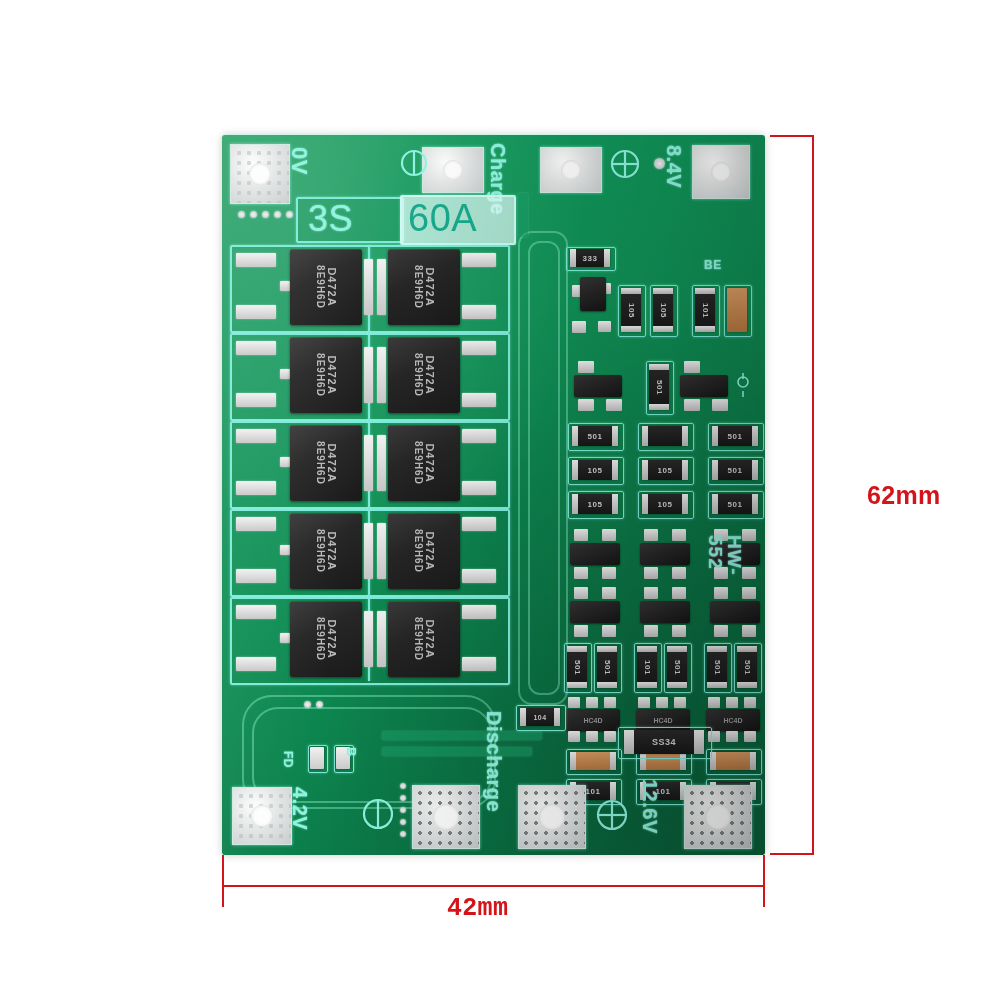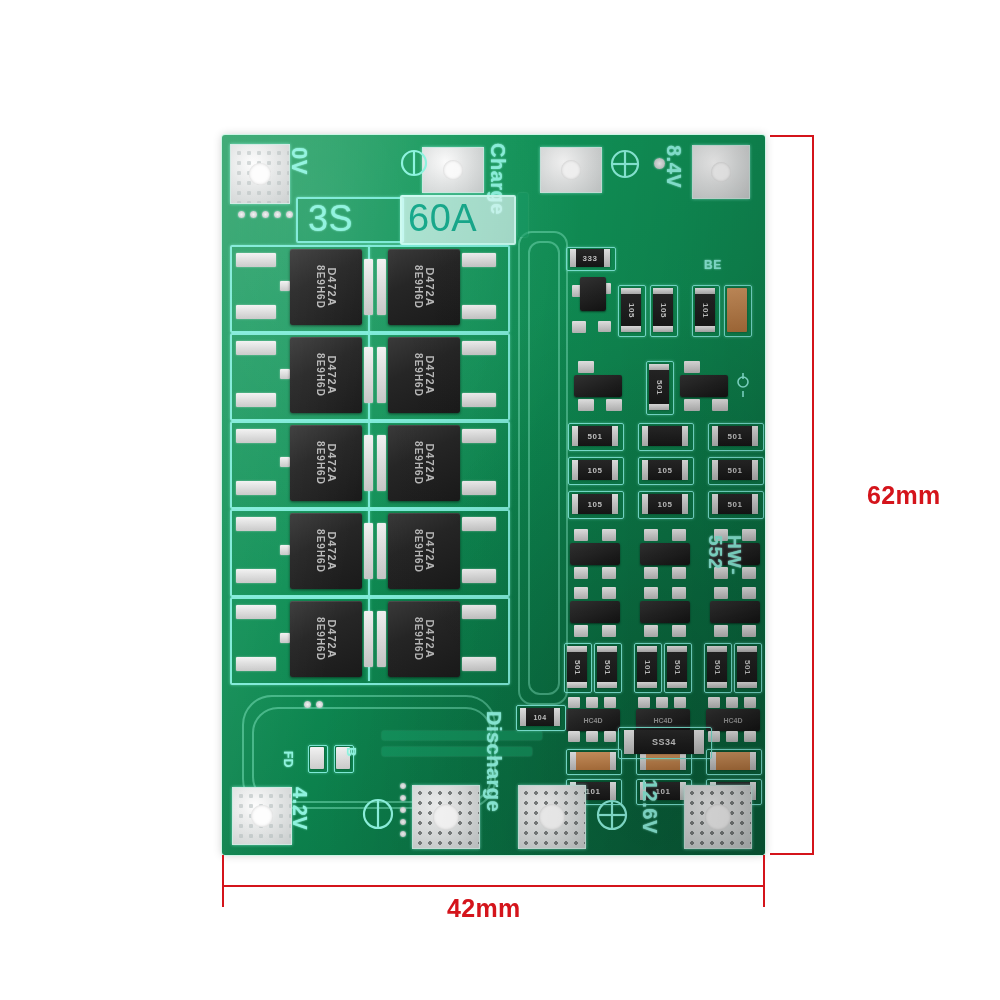--- a/index.html
+++ b/index.html
@@ -606,15 +606,15 @@
   </div>
 
   <div class="dimline" style="left:812px;top:135px;width:2px;height:720px;"></div>
   <div class="dimline" style="left:770px;top:135px;width:44px;height:2px;"></div>
   <div class="dimline" style="left:770px;top:853px;width:44px;height:2px;"></div>
   <div class="dimtext" style="left:826px;top:481px;margin-left:41px;">62mm</div>
 
   <div class="dimline" style="left:222px;top:885px;width:543px;height:2px;"></div>
   <div class="dimline" style="left:222px;top:855px;width:2px;height:52px;"></div>
   <div class="dimline" style="left:763px;top:855px;width:2px;height:52px;"></div>
-  <div class="dimtext" style="left:447px;top:894px;">42mm</div>
+  <div class="dimtext" style="left:447px;top:894px;font-family:Liberation Mono, monospace;">42mm</div>
 
 </div>
 
 </body></html>

